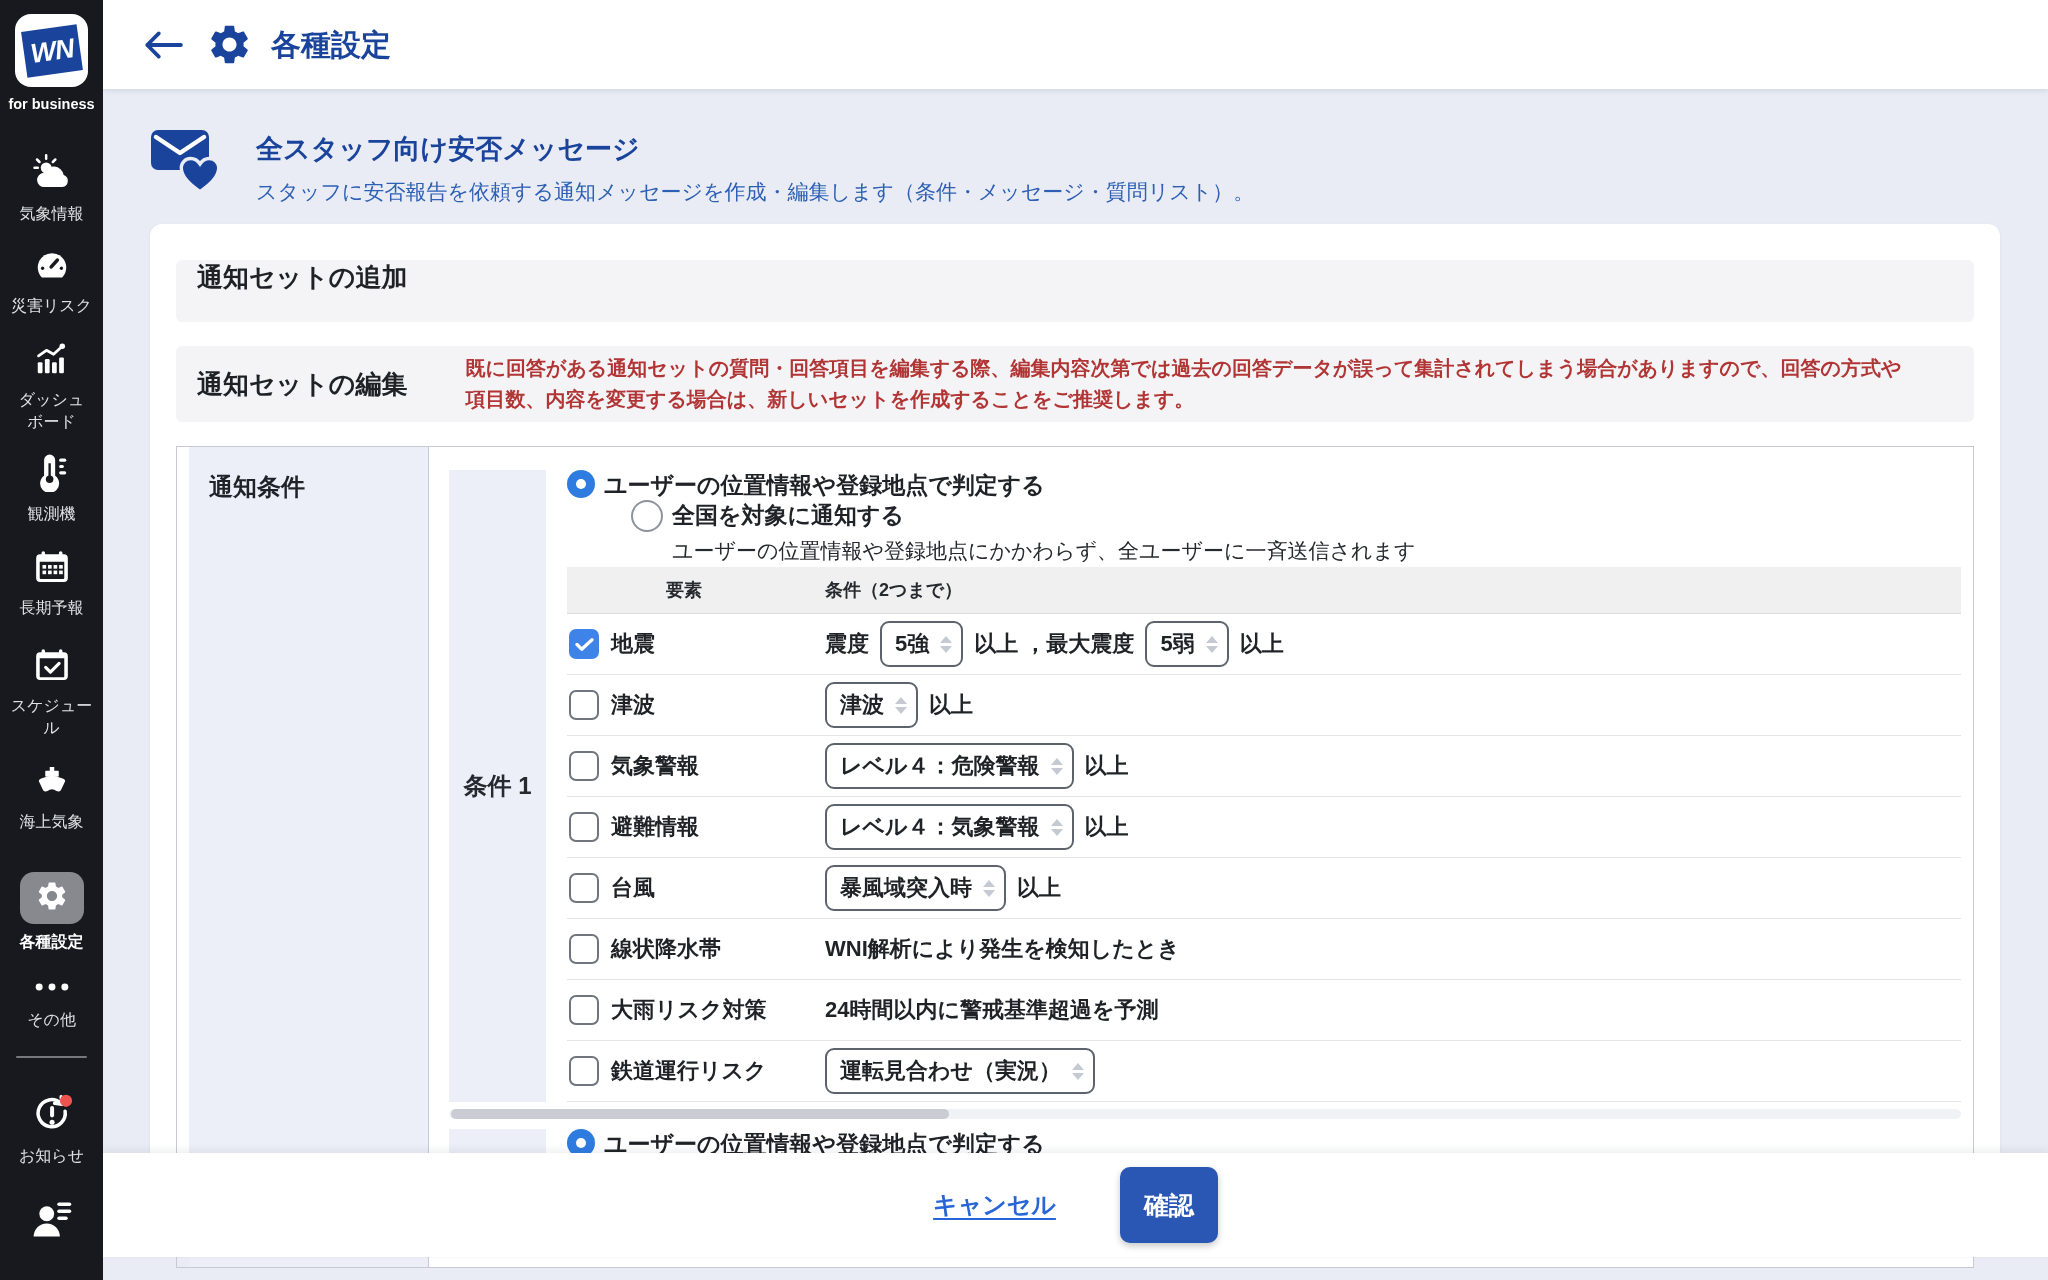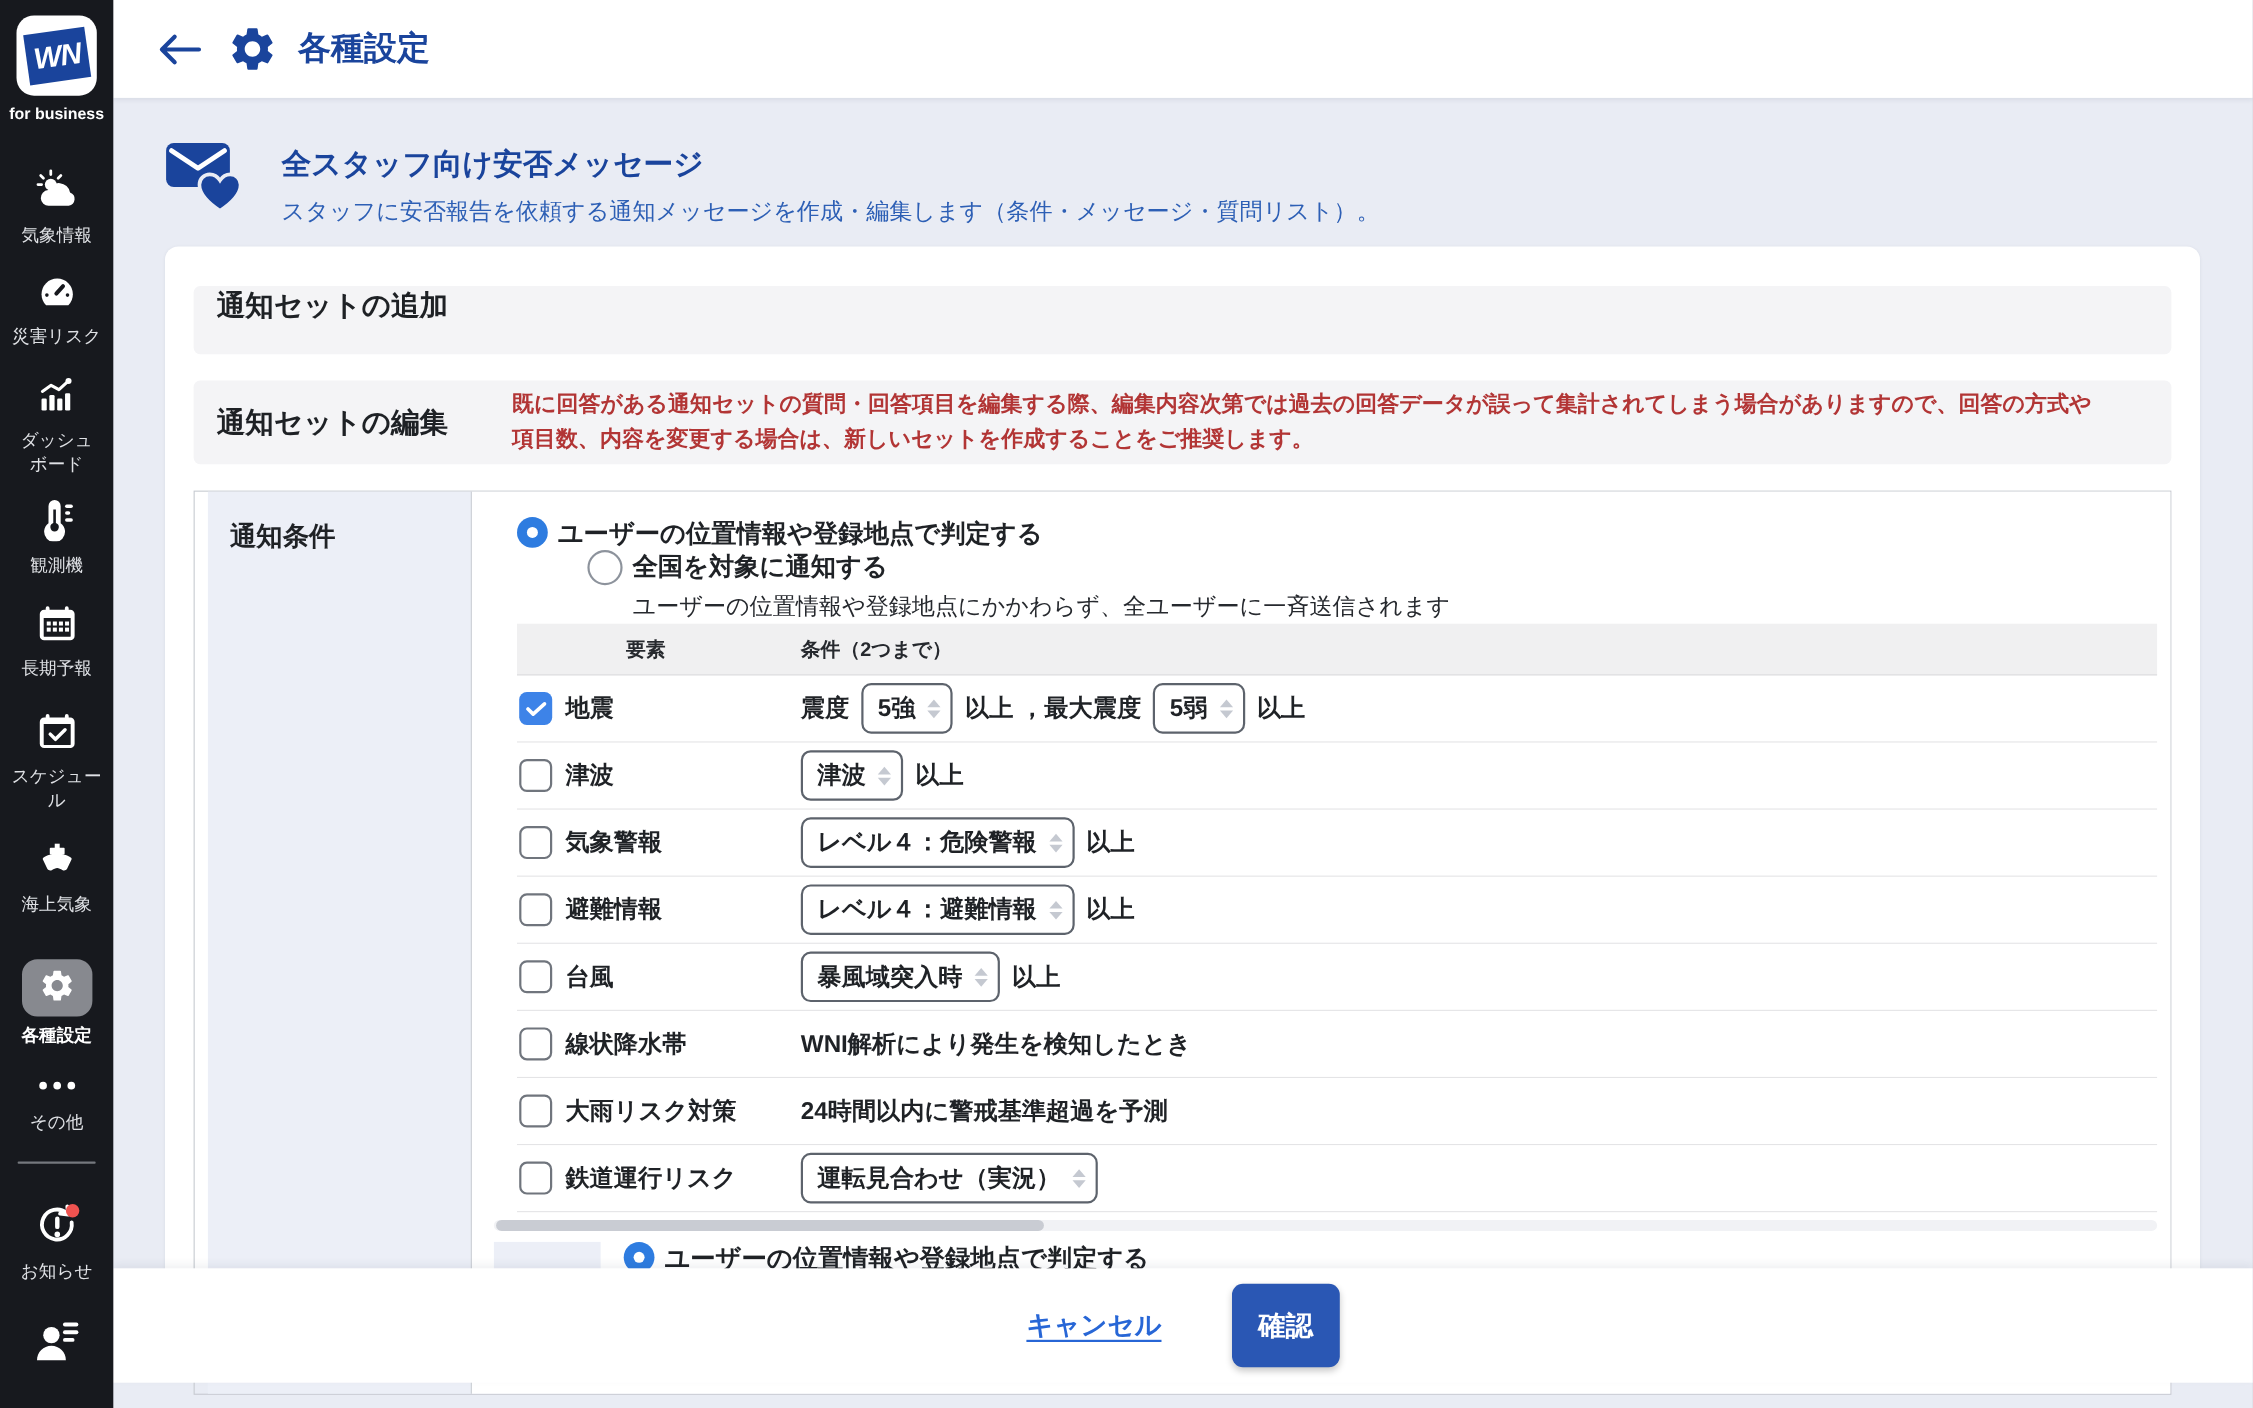--- a/index.html
+++ b/index.html
@@ -263,20 +263,21 @@
 項目数、内容を変更する場合は、新しいセットを作成することをご推奨します。</span>
       </div>
 
       <div class="cond-panel">
         <div class="cond-left">
           <span class="cond-left-title">通知条件</span>
         </div>
         <div class="cond-right">
 
           <div class="cond-block">
+            <div class="cond-strip">条件 1</div>
             <div class="block-main">
               <div class="radio-row">
                 <span class="radio-opt">
                   <span class="radio sel"></span>
                   <span class="radio-texts"><span class="radio-label">ユーザーの位置情報や登録地点で判定する</span></span>
                 </span>
                 <span class="radio-opt opt-nationwide">
                   <span class="radio unsel"></span>
                   <span class="radio-texts">
                     <div class="radio-label">全国を対象に通知する</div>
@@ -352,21 +353,21 @@
                         <span class="cond-text">以上</span>
                       </div>
                     </div>
                     <div class="trow">
                       <div class="tcell-el">
                         <span class="checkbox unchecked"></span>
                         <span class="row-label">避難情報</span>
                       </div>
                       <div class="tcell-cond">
                         <span class="select">
-                          <span class="sv">レベル４：避難情報</span>
+                          <span class="sv">レベル４：気象警報</span>
                           <span class="spin">
                             <i class="up"></i>
                             <i class="dn"></i>
                           </span>
                         </span>
                         <span class="cond-text">以上</span>
                       </div>
                     </div>
                     <div class="trow">
                       <div class="tcell-el">

